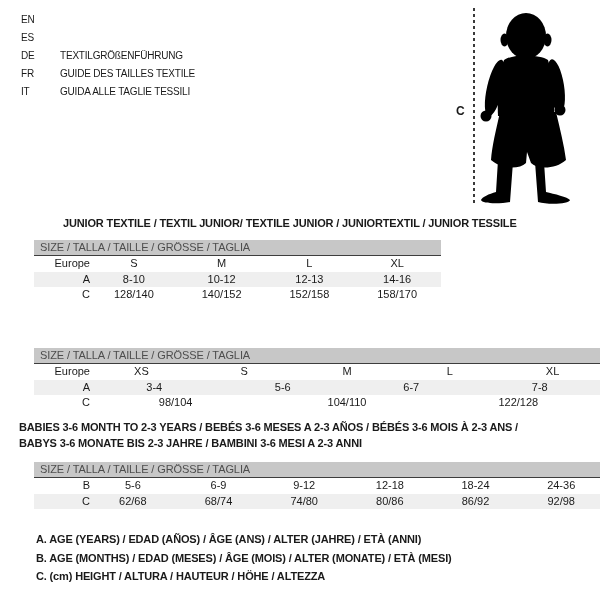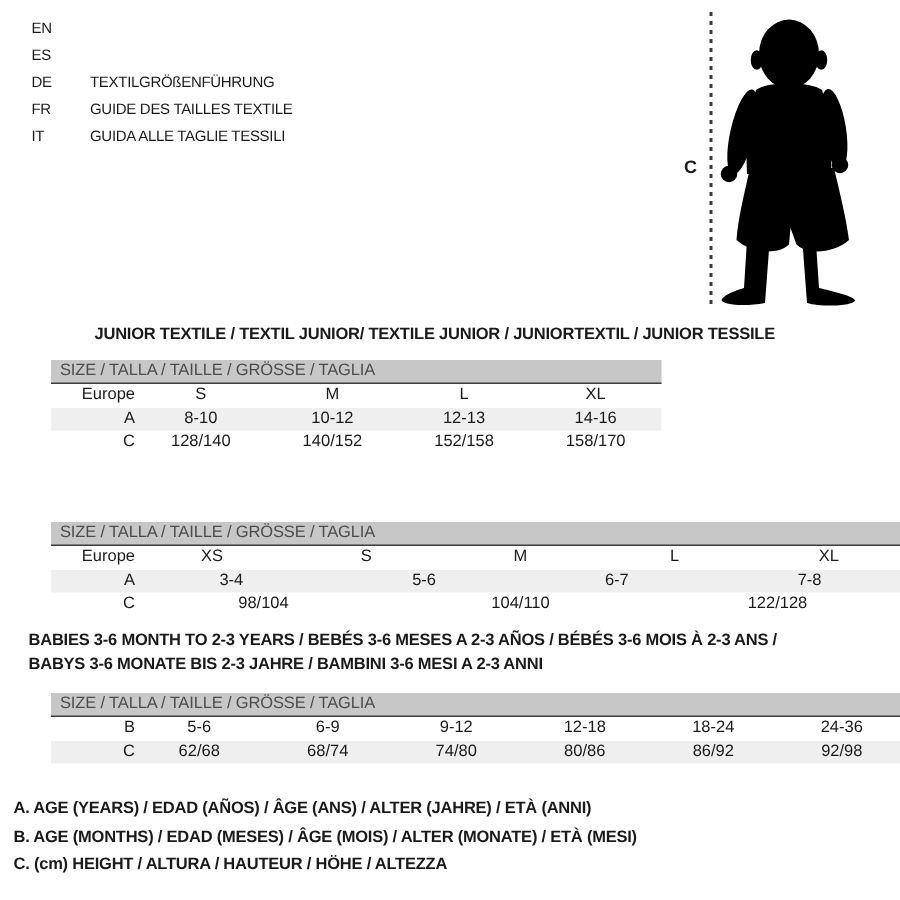--- a/index.html
+++ b/index.html
@@ -42,21 +42,21 @@
     background: #c7c7c7; color: #4d4d4d;
     padding-left: 6px; letter-spacing: -0.1px;
     border-bottom: 1.5px solid #3d3d3d;
   }
   .trow { display: flex; height: 15.5px; line-height: 15.5px; }
   .rows .trow:nth-child(2) { background: #efefef; }
   .trow .label { width: 56px; padding-left: 4px; box-sizing: border-box; text-align: right; }
   .trow .cell { flex: 1; text-align: center; }
 
   
-  .notes { position: absolute; left: 9px; top: 530px; font-weight: bold; font-size: 11px; line-height: 18.5px; letter-spacing: -0.15px; }
+  .notes { position: absolute; left: 36px; top: 530px; font-weight: bold; font-size: 11px; line-height: 18.5px; letter-spacing: -0.15px; }
 </style>
 </head>
 <body>
 
 <div class="canvas">
 
   <div class="lang-list">
     <div class="lang-row">
       <span class="lang-code">EN</span>
     </div>

